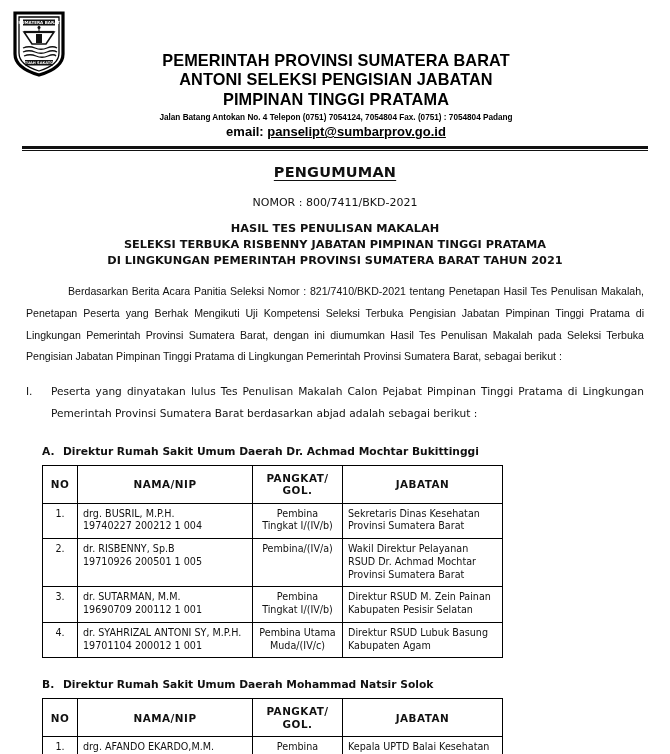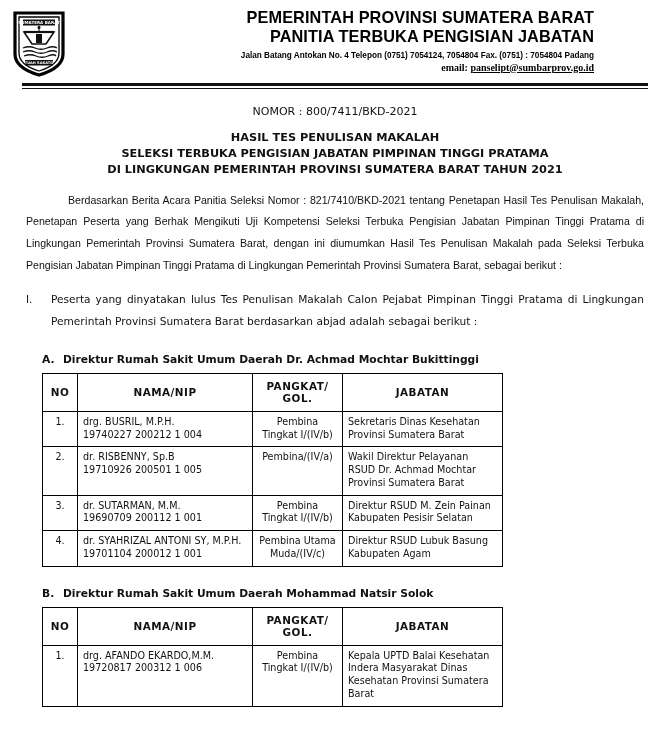--- a/index.html
+++ b/index.html
@@ -27,43 +27,44 @@
     display: flex;
     justify-content: center;
     padding-top: 2px;
   }
   .crest {
     width: 56px;
     height: 68px;
   }
   .head-text {
     flex: 1;
-    text-align: right;
+    text-align: center;
     padding-right: 76px;
+    margin-top: 43px;
   }
   .head-line {
     font-family: "Liberation Sans", sans-serif;
     font-weight: bold;
     font-size: 16.3px;
     letter-spacing: 0.1px;
     line-height: 1.19;
     color: #000;
   }
   .head-addr {
     font-family: "Liberation Sans", sans-serif;
     font-weight: bold;
     font-size: 8.2px;
     line-height: 1.35;
     margin-top: 3px;
     color: #000;
   }
   .head-email {
-    font-family: Liberation Serif, serif;
-    font-weight: bold;
-    font-size: 10px;
+    font-family: Liberation Sans, sans-serif;
+    font-weight: bold;
+    font-size: 13px;
     line-height: 1.35;
     color: #000;
   }
   .head-email .addr { text-decoration: underline; }
 
   .rule-double {
     margin: 5px 22px 0 22px;
     border-top: 3px solid #111;
     border-bottom: 1.4px solid #111;
     height: 1.5px;
@@ -204,33 +205,35 @@
       <circle cx="28" cy="17.6" r="1.5" fill="#111"></circle>
       <path d="M12 38 Q18 35.5 24 38 T36 38 T46 38" fill="none" stroke="#111" stroke-width="1.3"></path>
       <path d="M12 42 Q18 39.5 24 42 T36 42 T46 42" fill="none" stroke="#111" stroke-width="1.3"></path>
       <path d="M13 46 Q19 43.5 25 46 T37 46 T45 46" fill="none" stroke="#111" stroke-width="1.3"></path>
       <rect x="14" y="50" width="28" height="5.5" fill="#111"></rect>
       <text x="28" y="54.2" font-size="3.6" font-family="DejaVu Sans, sans-serif" fill="#fff" text-anchor="middle" font-weight="bold">TUAH SAKATO</text>
     </svg>
   </div>
   <div class="head-text">
     <div class="head-line">PEMERINTAH PROVINSI SUMATERA BARAT</div>
-    <div class="head-line">PANITIA TERBUKA PENGISIAN JABATAN</div>
+    <div class="head-line">ANTONI SELEKSI PENGISIAN JABATAN</div>
+    <div class="head-line">PIMPINAN TINGGI PRATAMA</div>
     <div class="head-addr">Jalan Batang Antokan No. 4 Telepon (0751) 7054124, 7054804 Fax. (0751) : 7054804 Padang</div>
     <div class="head-email"><span>email: </span><span class="addr">panselipt@sumbarprov.go.id</span></div>
   </div>
 </div>
 
 <div class="rule-double"></div>
 
 <div class="titleblock">
+  <div class="t-pengumuman">PENGUMUMAN</div>
   <div class="t-nomor">NOMOR : 800/7411/BKD-2021</div>
   <div class="t-subject">
     <div>HASIL TES PENULISAN MAKALAH</div>
-    <div>SELEKSI TERBUKA PENGISIAN JABATAN PIMPINAN TINGGI PRATAMA</div>
+    <div>SELEKSI TERBUKA RISBENNY JABATAN PIMPINAN TINGGI PRATAMA</div>
     <div>DI LINGKUNGAN PEMERINTAH PROVINSI SUMATERA BARAT TAHUN 2021</div>
   </div>
 </div>
 
 <div class="body-wrap">
   <div class="para">Berdasarkan Berita Acara Panitia Seleksi Nomor : 821/7410/BKD-2021 tentang Penetapan Hasil Tes Penulisan Makalah, Penetapan Peserta yang Berhak Mengikuti Uji Kompetensi Seleksi Terbuka Pengisian Jabatan Pimpinan Tinggi Pratama di Lingkungan Pemerintah Provinsi Sumatera Barat, dengan ini diumumkan Hasil Tes Penulisan Makalah pada Seleksi Terbuka Pengisian Jabatan Pimpinan Tinggi Pratama di Lingkungan Pemerintah Provinsi Sumatera Barat, sebagai berikut :</div>
 
   <div class="numbered">
     <div class="num-marker">I.</div>
     <div class="num-body">Peserta yang dinyatakan lulus Tes Penulisan Makalah Calon Pejabat Pimpinan Tinggi Pratama di Lingkungan Pemerintah Provinsi Sumatera Barat berdasarkan abjad adalah sebagai berikut :</div>

